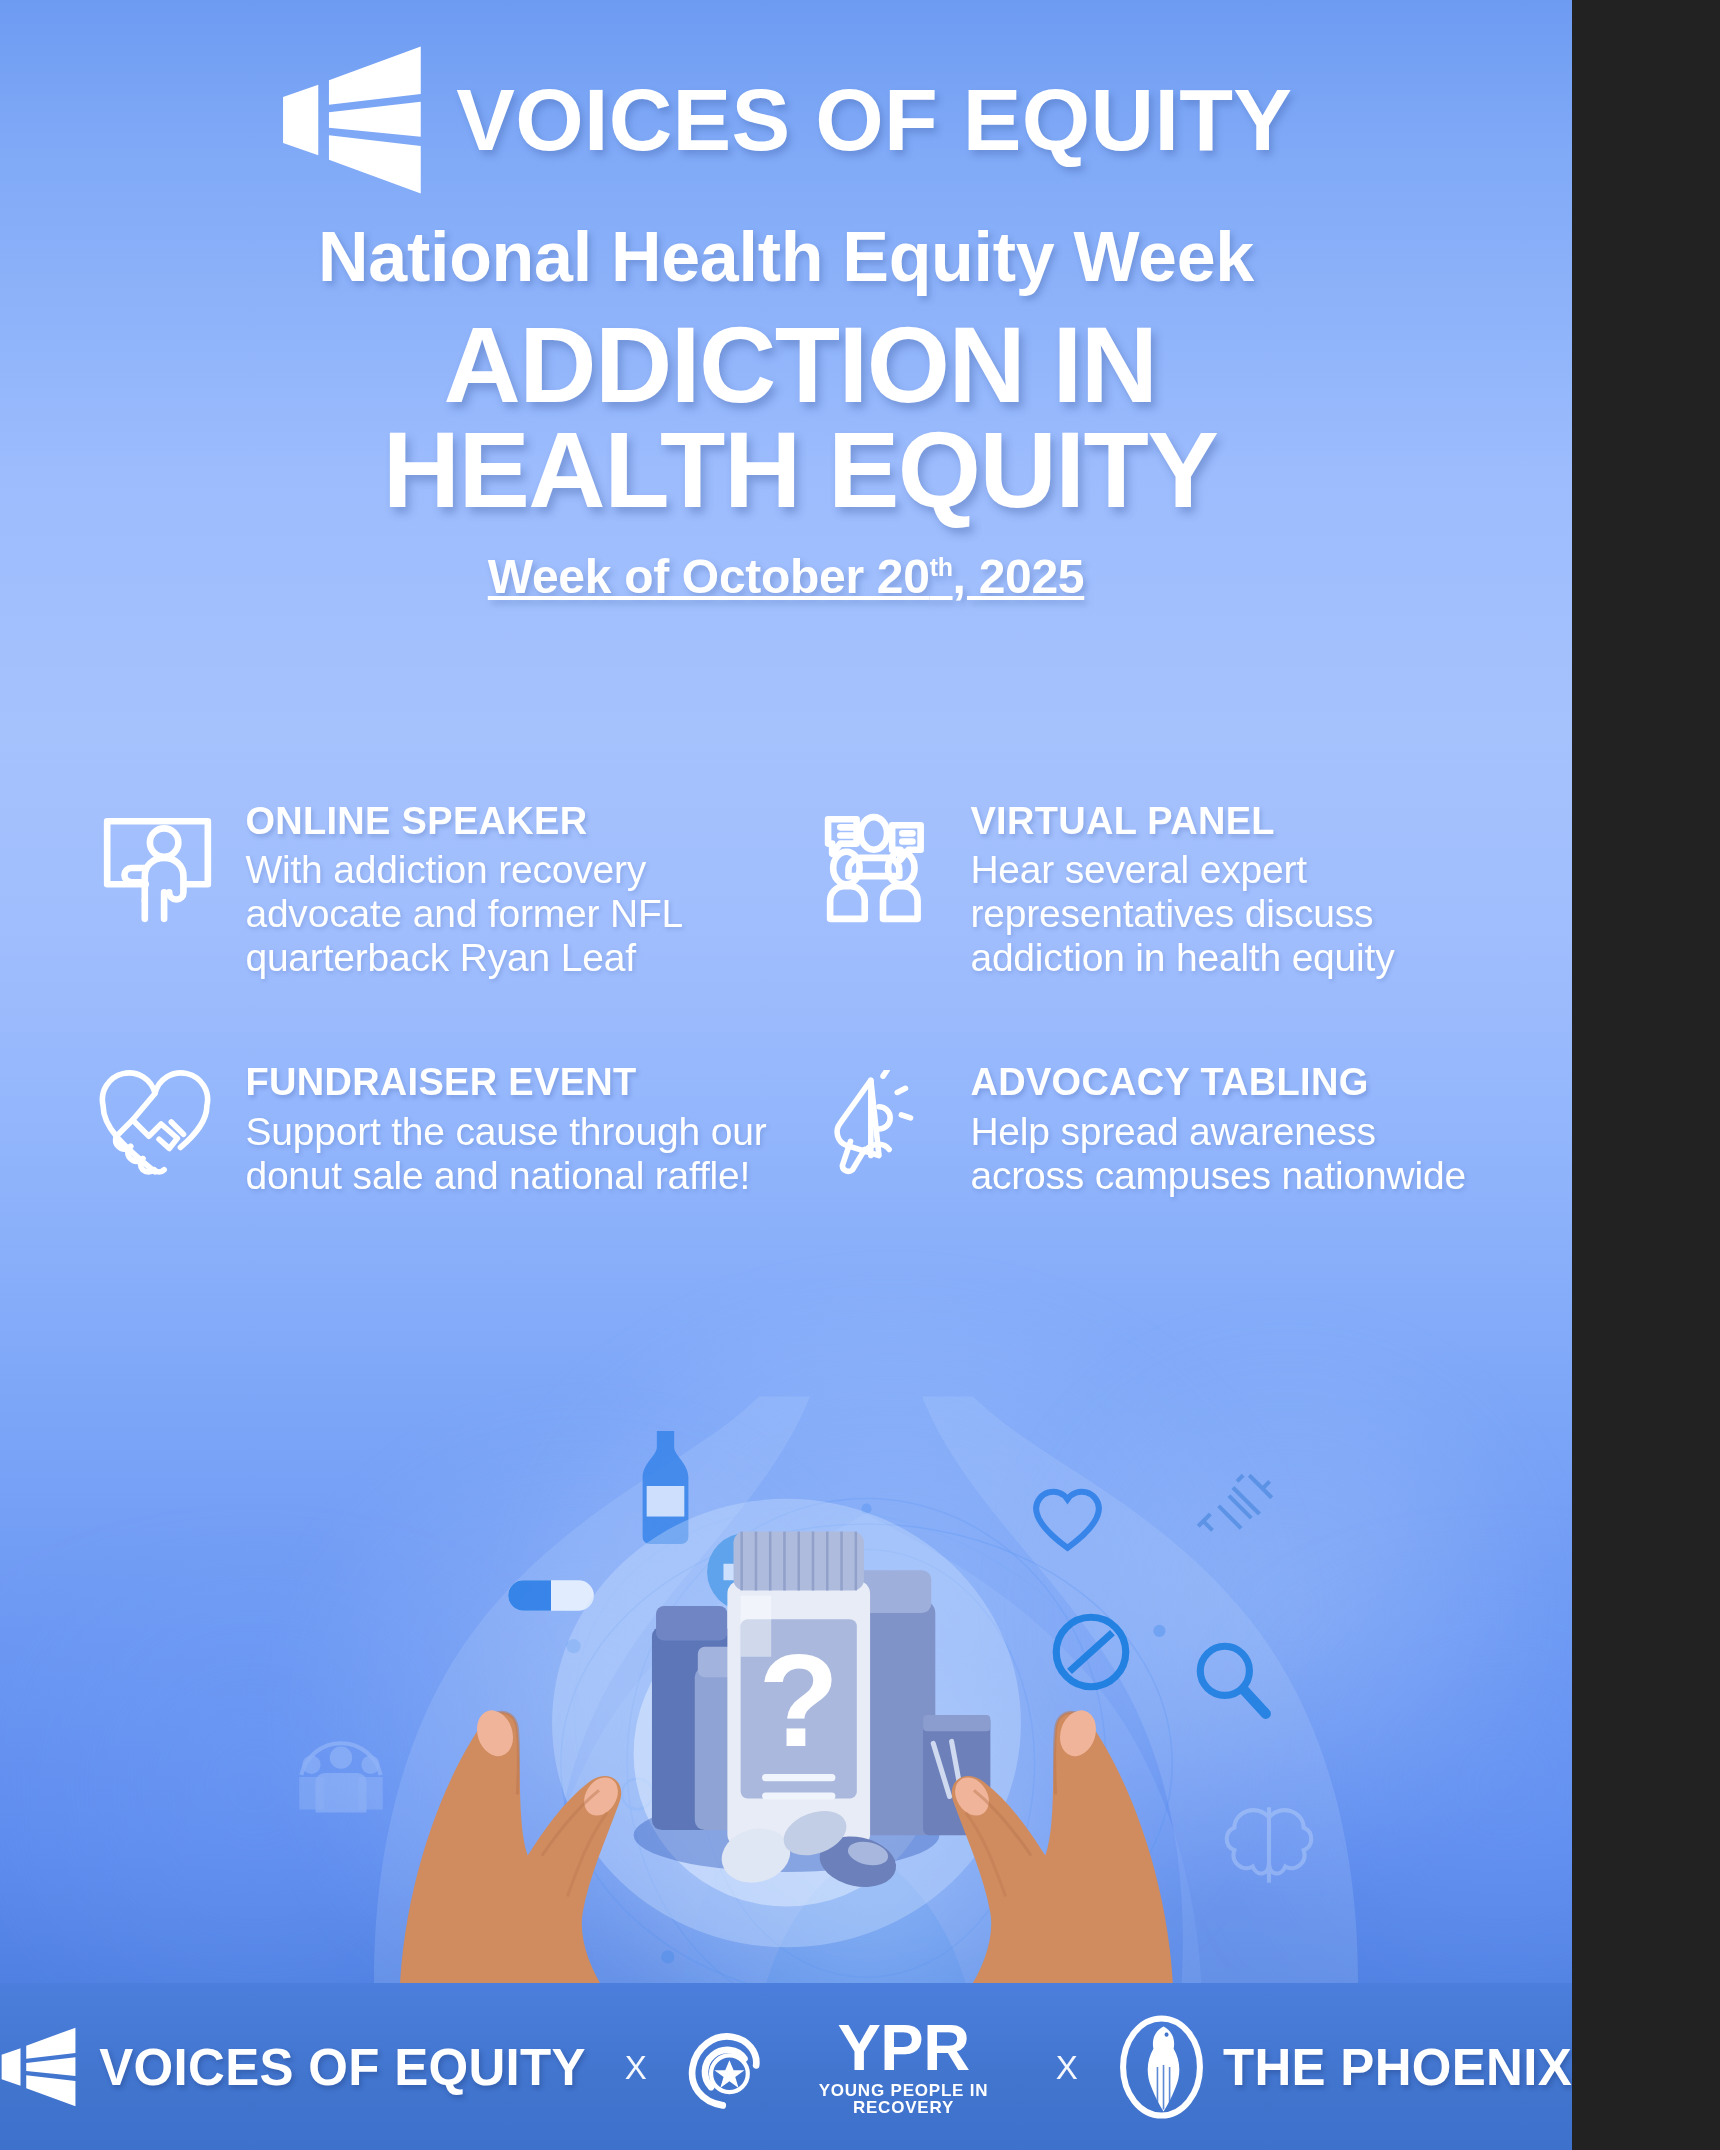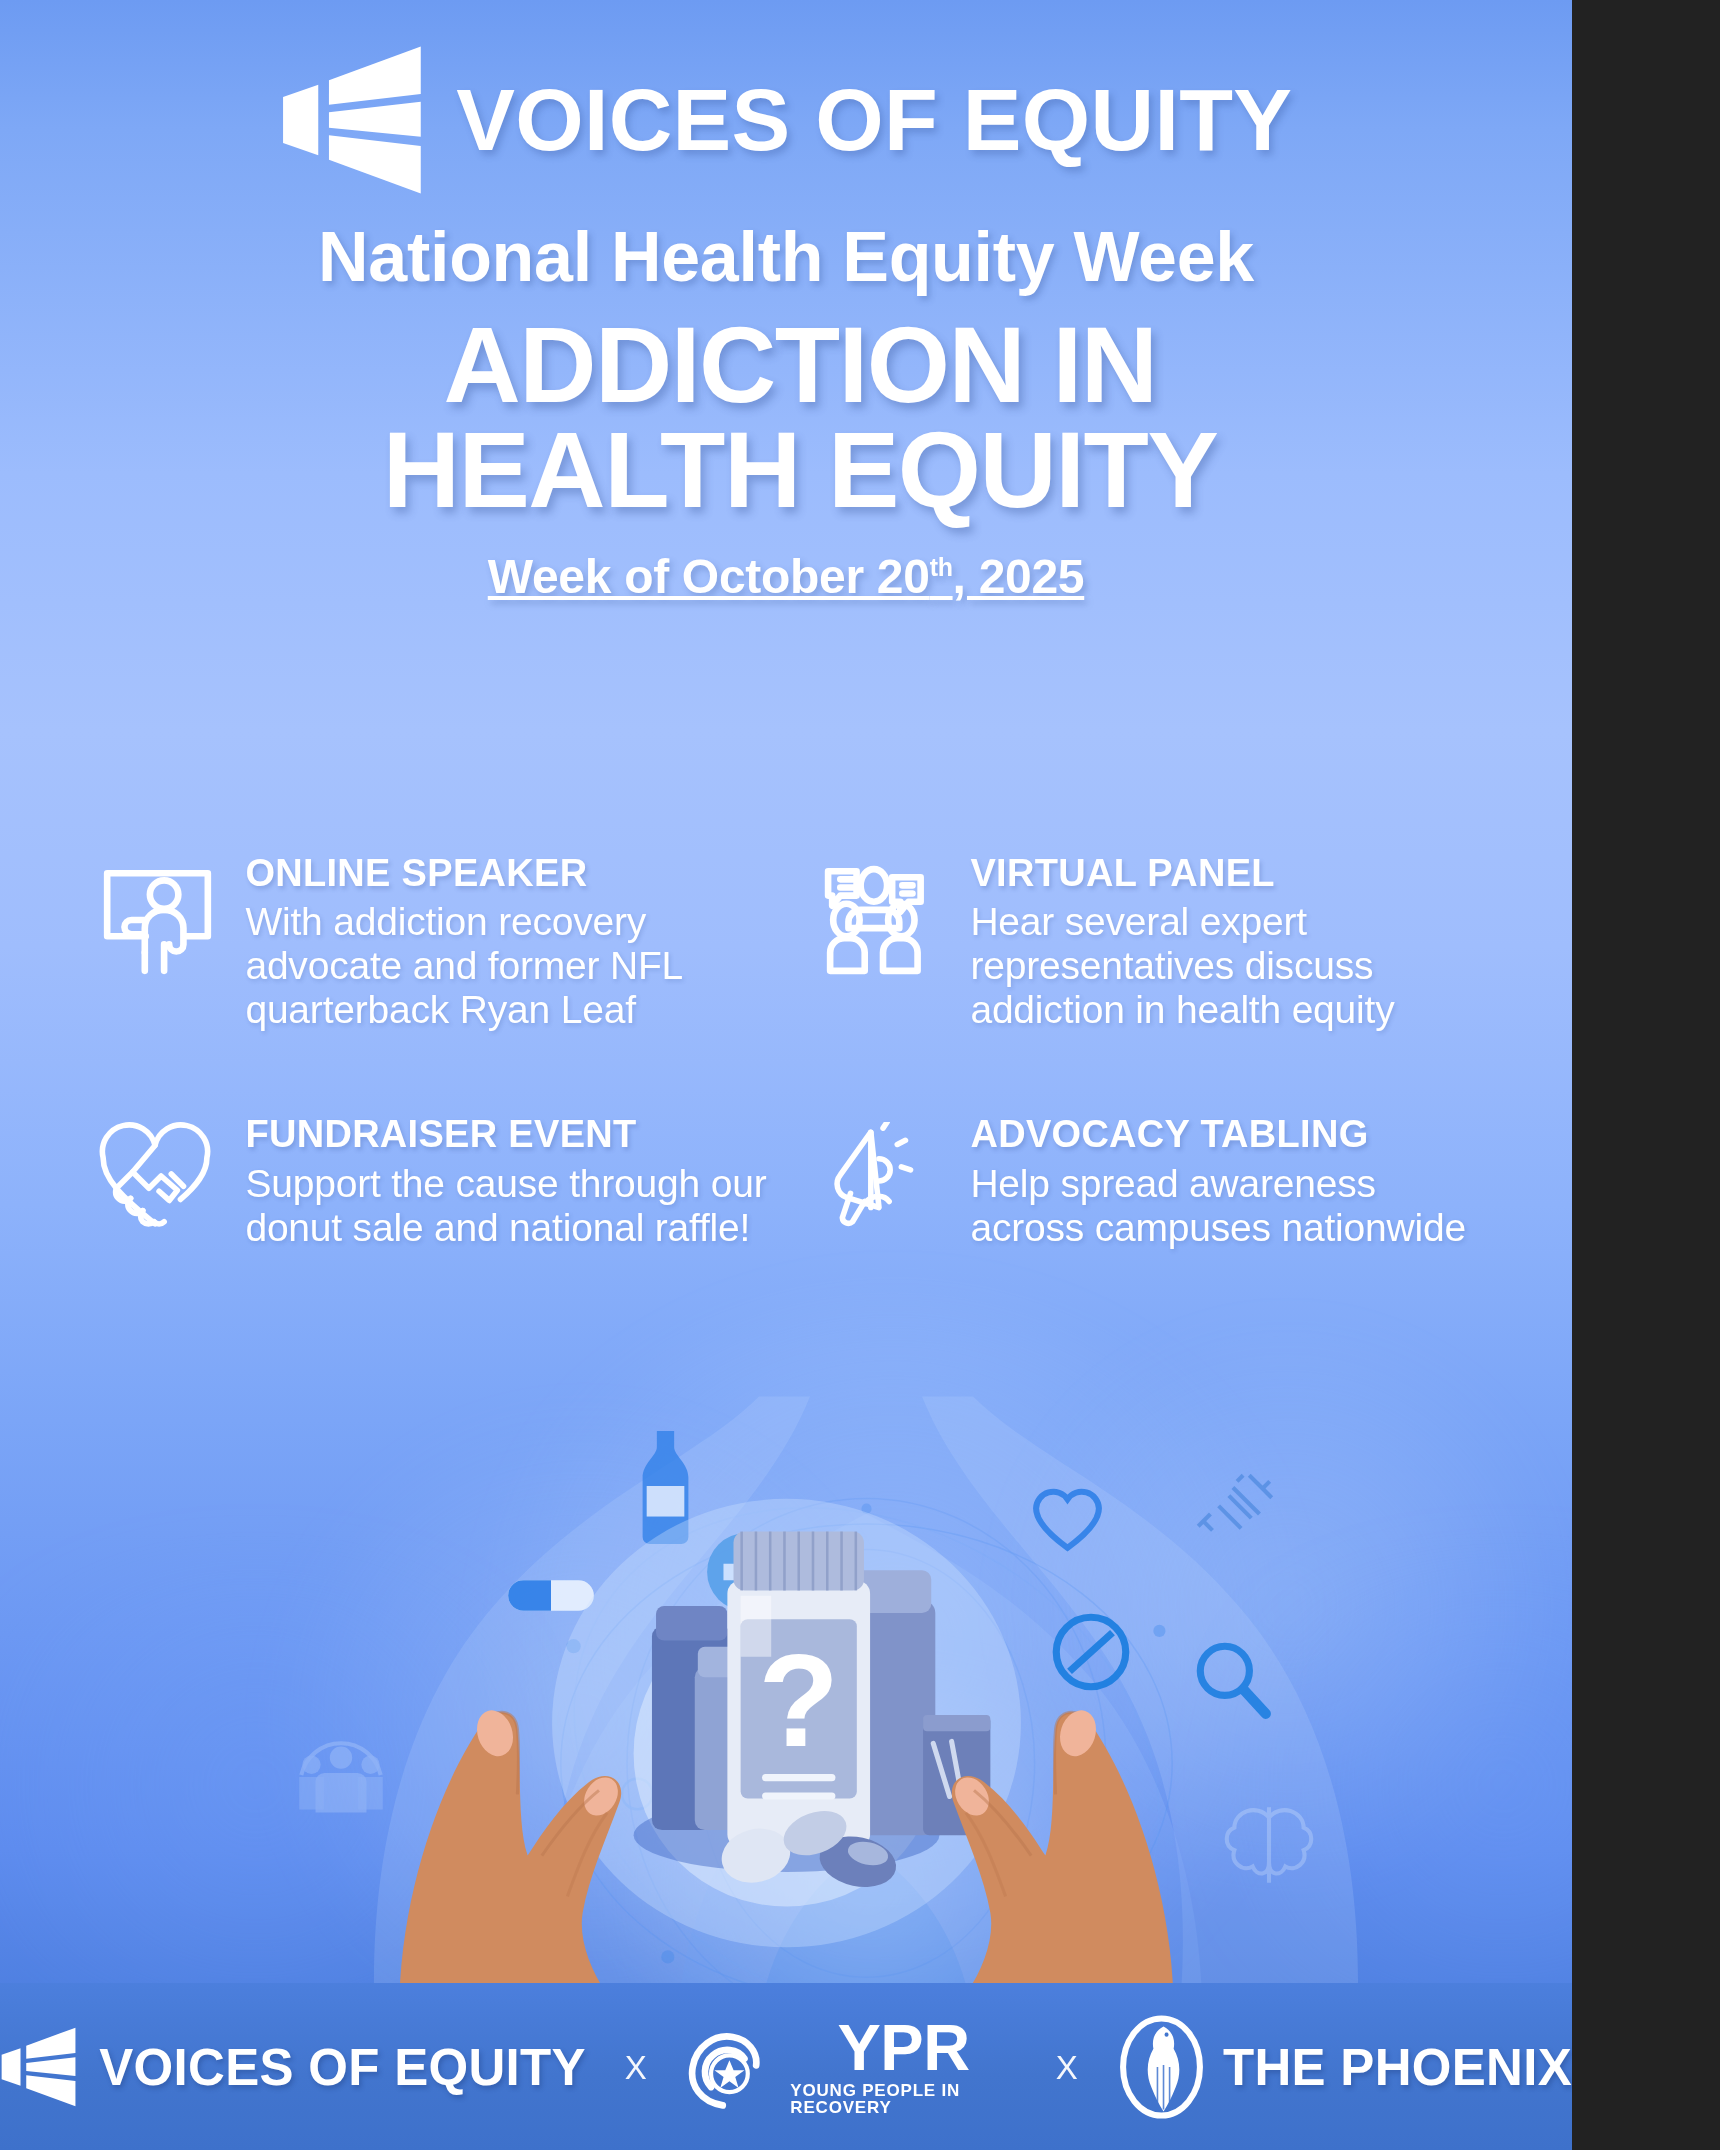--- a/index.html
+++ b/index.html
@@ -68,21 +68,21 @@
   .dateline{
     margin-top:30px;color:#fff;font-weight:700;
     font-size:48px;line-height:1;letter-spacing:-0.3px;
     text-shadow:3.1px 4.1px 6.6px rgba(40,70,140,.26);
     text-decoration:underline;
   }
   .dateline sup{font-size:.52em;vertical-align:super;}
 
   
   .features{
-    position:absolute;left:97px;right:76px;top:854px;
+    position:absolute;left:97px;right:76px;top:802px;
     display:grid;grid-template-columns:1fr 1fr;
     column-gap:51px;row-gap:83px;
   }
   .feature{display:flex;gap:21.4px;align-items:flex-start;}
   .feat-icon{flex:0 0 auto;width:127px;padding-top:7.1px;}
   .feat-icon svg{display:block;}
   .feat-body{flex:1 1 auto;min-width:0;}
   .feat-title{
     color:#fff;font-weight:700;font-size:38px;line-height:1;
     letter-spacing:0.3px;margin-bottom:8.2px;white-space:nowrap;
@@ -103,21 +103,21 @@
     position:absolute;left:0;right:0;bottom:0;height:168px;
     background:linear-gradient(180deg,#4c7fdd 0%, #4275ce 55%, #3e71cb 100%);
     display:flex;align-items:center;justify-content:center;gap:39px;
   }
   .foot-logo{display:flex;align-items:center;gap:17.3px;}
   .foot-word{
     color:#fff;font-weight:700;font-size:51px;line-height:1;letter-spacing:0.3px;
     white-space:nowrap;text-shadow:2px 2.5px 5.1px rgba(20,45,105,.30);
   }
   .foot-x{color:#fff;font-size:33px;font-weight:400;line-height:1;opacity:.95;}
-  .ypr{display:flex;align-items:center;gap:21px;}
+  .ypr{display:flex;align-items:center;gap:21px;text-align:center;}
   .ypr-text{display:flex;flex-direction:column;align-items:center;line-height:1;}
   .ypr-main{color:#fff;font-weight:700;font-size:65px;letter-spacing:-0.5px;line-height:.92;}
   .ypr-sub{color:#fff;font-weight:700;font-size:17px;letter-spacing:0.8px;margin-top:4.1px;}
 </style>
 </head>
 <body>
 
 <div class="poster">
 
   <div class="bg-layer">

